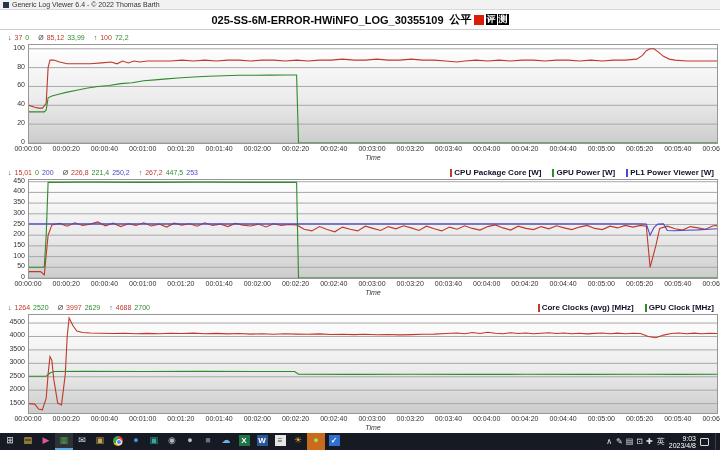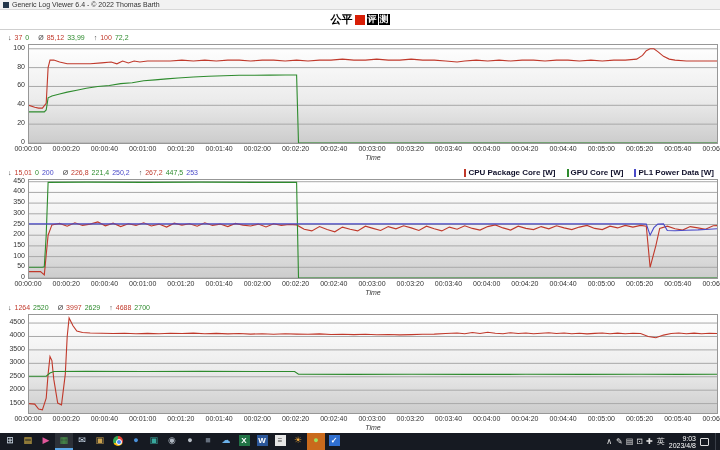--- a/index.html
+++ b/index.html
@@ -67,20 +67,21 @@
 <body>
 
 <div class="screen">
 
   <div class="titlebar">
     <span class="app-icon"></span>
     <span>Generic Log Viewer 6.4 - © 2022 Thomas Barth</span>
   </div>
 
   <div class="header">
+    <span class="header-title">025-SS-6M-ERROR-HWiNFO_LOG_30355109</span>
     <span class="logo">
       <span class="logo-prefix">公平</span>
       <span class="logo-red"></span>
       <span class="logo-box">评</span>
       <span class="logo-box">测</span>
     </span>
   </div>
 
   <div class="charts">
 
@@ -172,25 +173,25 @@
               <span style="color: rgb(74, 74, 200);">253</span>
             </span>
           </div>
         <div class="legend">
             <span class="legend-item">
               <span class="legend-bar" style="background: rgb(192, 57, 43);"></span>
               <span>CPU Package Core [W]</span>
             </span>
             <span class="legend-item">
               <span class="legend-bar" style="background: rgb(46, 139, 46);"></span>
-              <span>GPU Core [W]</span>
+              <span>GPU Power [W]</span>
             </span>
             <span class="legend-item">
               <span class="legend-bar" style="background: rgb(74, 74, 200);"></span>
-              <span>PL1 Power Data [W]</span>
+              <span>PL1 Power Viewer [W]</span>
             </span>
           </div>
       </div>
       <div class="plot-row">
         <div class="y-axis">
             <span class="y-tick" style="top: 94px;">0</span>
             <span class="y-tick" style="top: 83.3013px;">50</span>
             <span class="y-tick" style="top: 72.6026px;">100</span>
             <span class="y-tick" style="top: 61.9039px;">150</span>
             <span class="y-tick" style="top: 51.2052px;">200</span>
@@ -254,20 +255,30 @@
               <span class="stat-sym">Ø</span>
               <span style="color: rgb(192, 57, 43);">3997</span>
               <span style="color: rgb(46, 139, 46);">2629</span>
             </span>
             <span class="stat-group">
               <span class="stat-sym">↑</span>
               <span style="color: rgb(192, 57, 43);">4688</span>
               <span style="color: rgb(46, 139, 46);">2700</span>
             </span>
           </div>
+        <div class="legend">
+            <span class="legend-item">
+              <span class="legend-bar" style="background: rgb(192, 57, 43);"></span>
+              <span>Core Clocks (avg) [MHz]</span>
+            </span>
+            <span class="legend-item">
+              <span class="legend-bar" style="background: rgb(46, 139, 46);"></span>
+              <span>GPU Clock [MHz]</span>
+            </span>
+          </div>
       </div>
       <div class="plot-row">
         <div class="y-axis">
             <span class="y-tick" style="top: 84.6027px;">1500</span>
             <span class="y-tick" style="top: 71.1781px;">2000</span>
             <span class="y-tick" style="top: 57.7534px;">2500</span>
             <span class="y-tick" style="top: 44.3288px;">3000</span>
             <span class="y-tick" style="top: 30.9041px;">3500</span>
             <span class="y-tick" style="top: 17.4795px;">4000</span>
             <span class="y-tick" style="top: 4.05479px;">4500</span>

